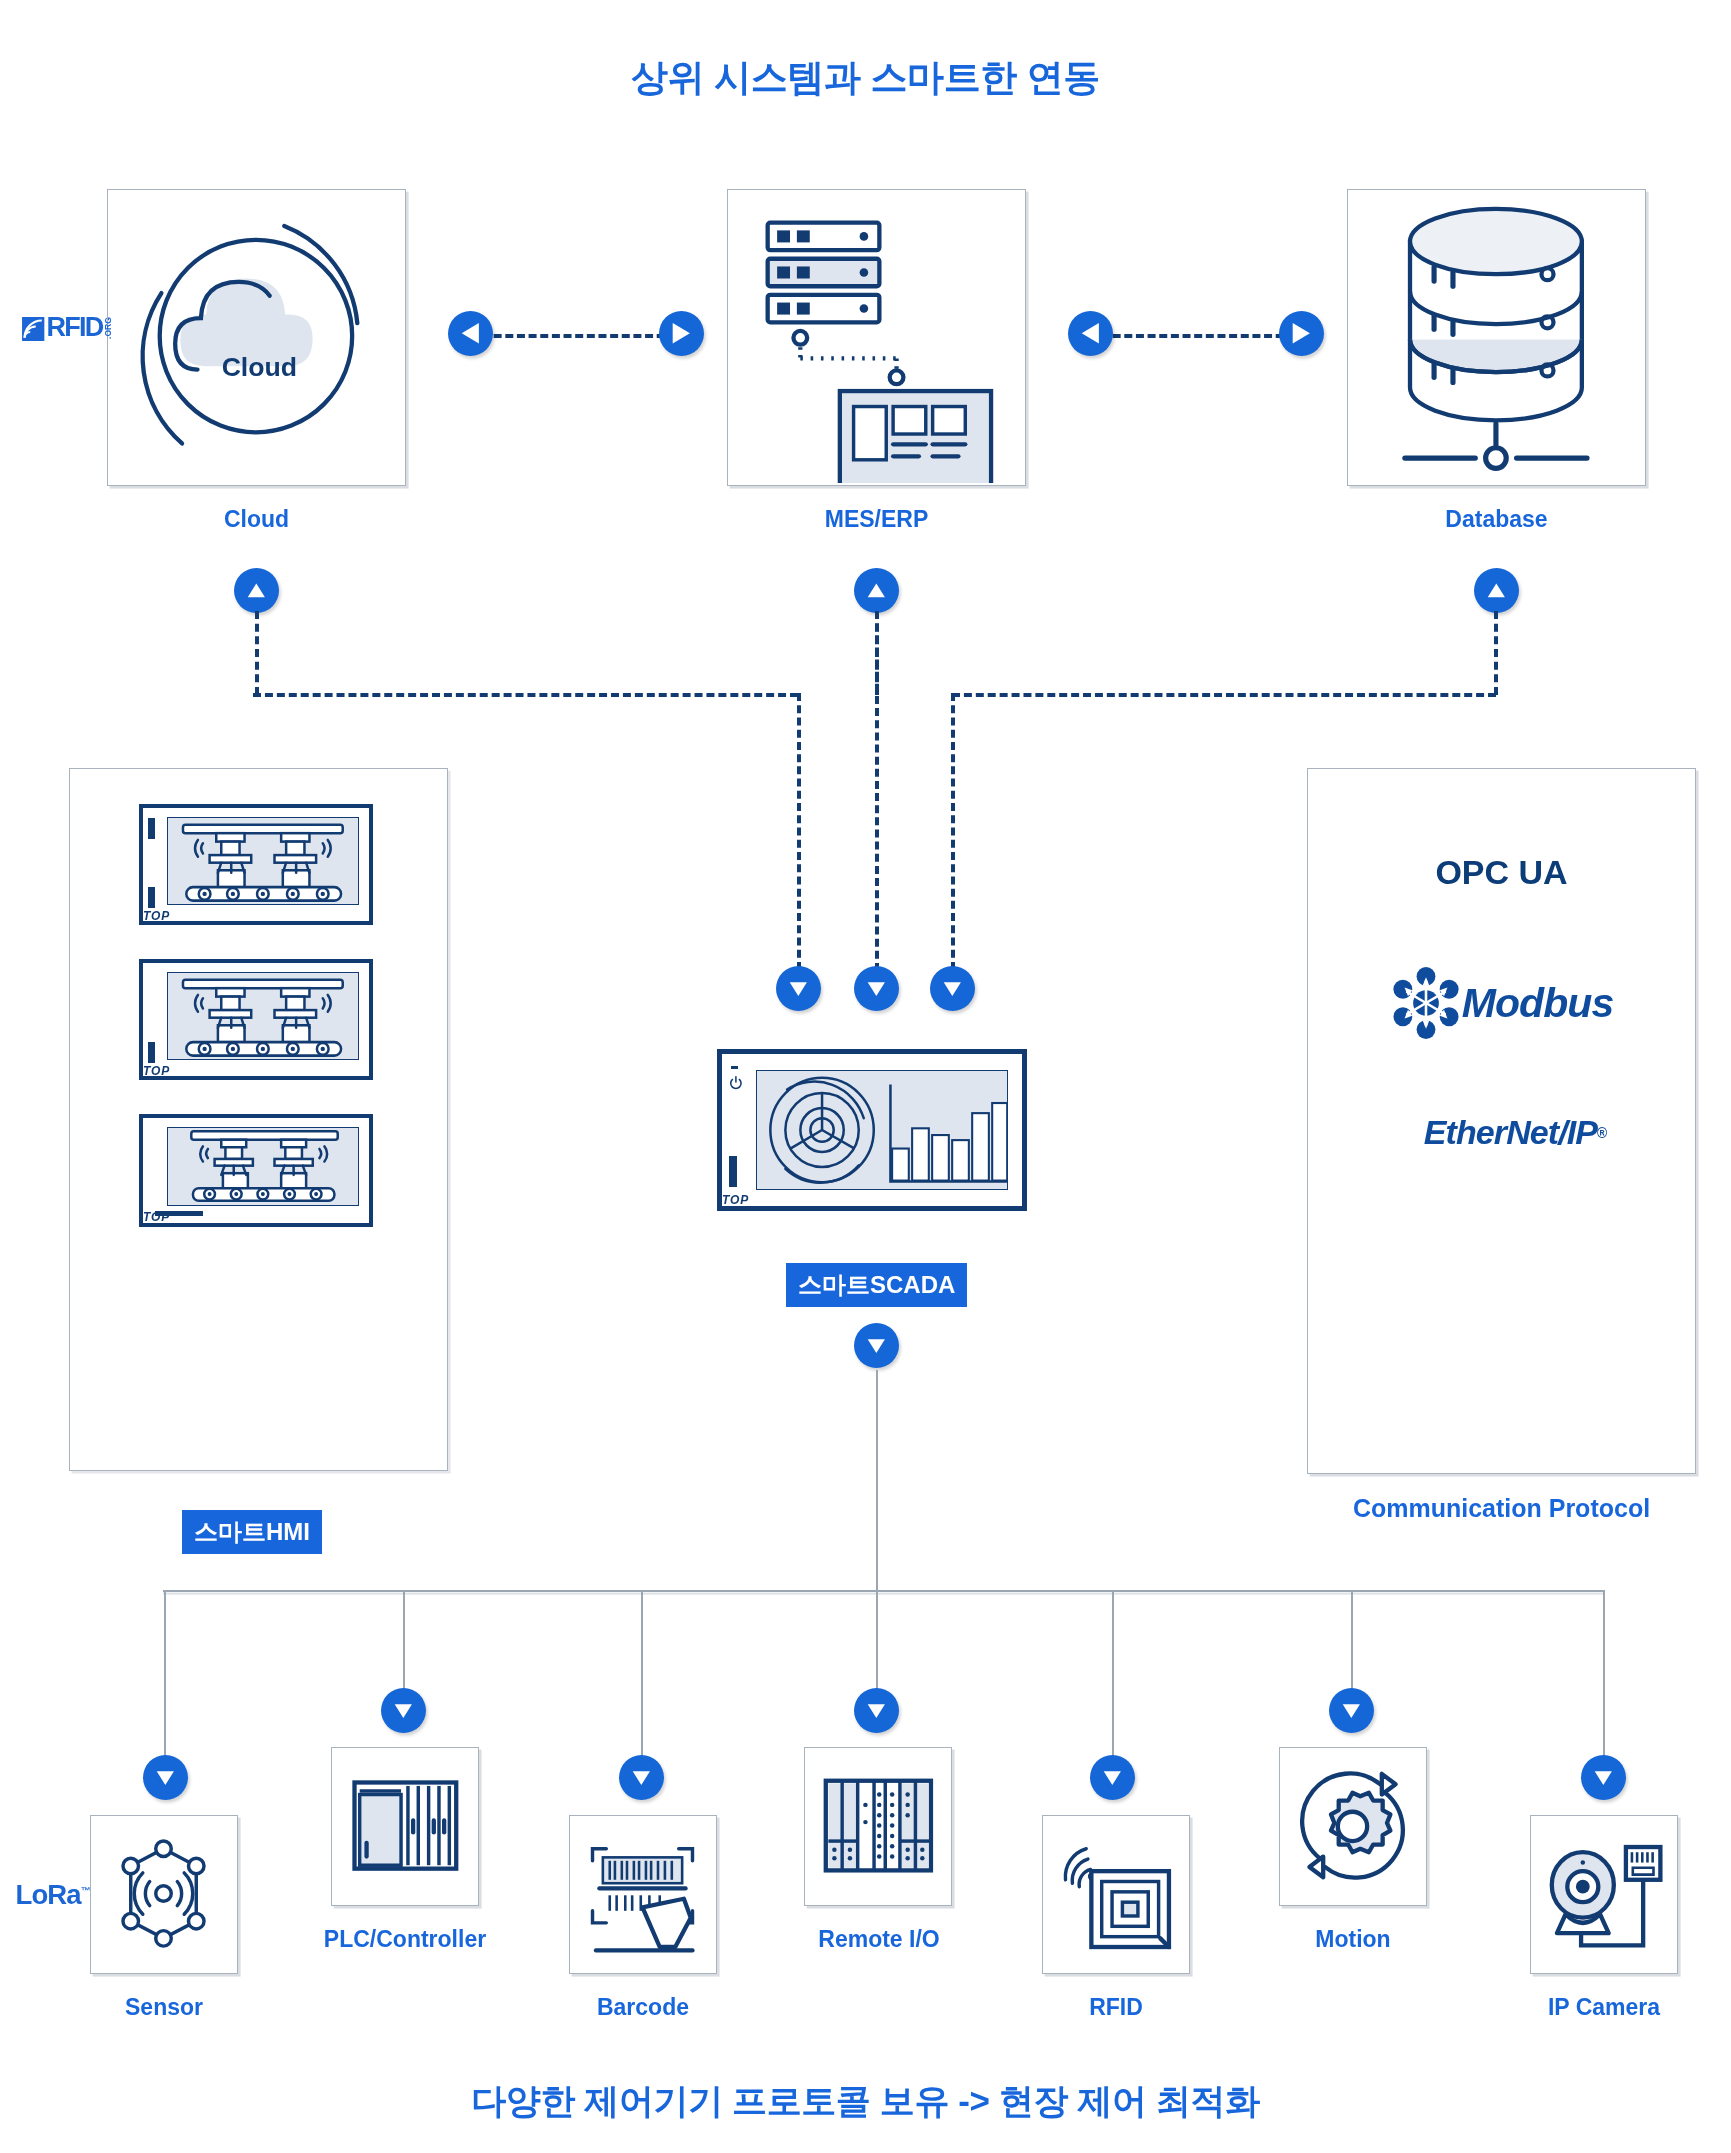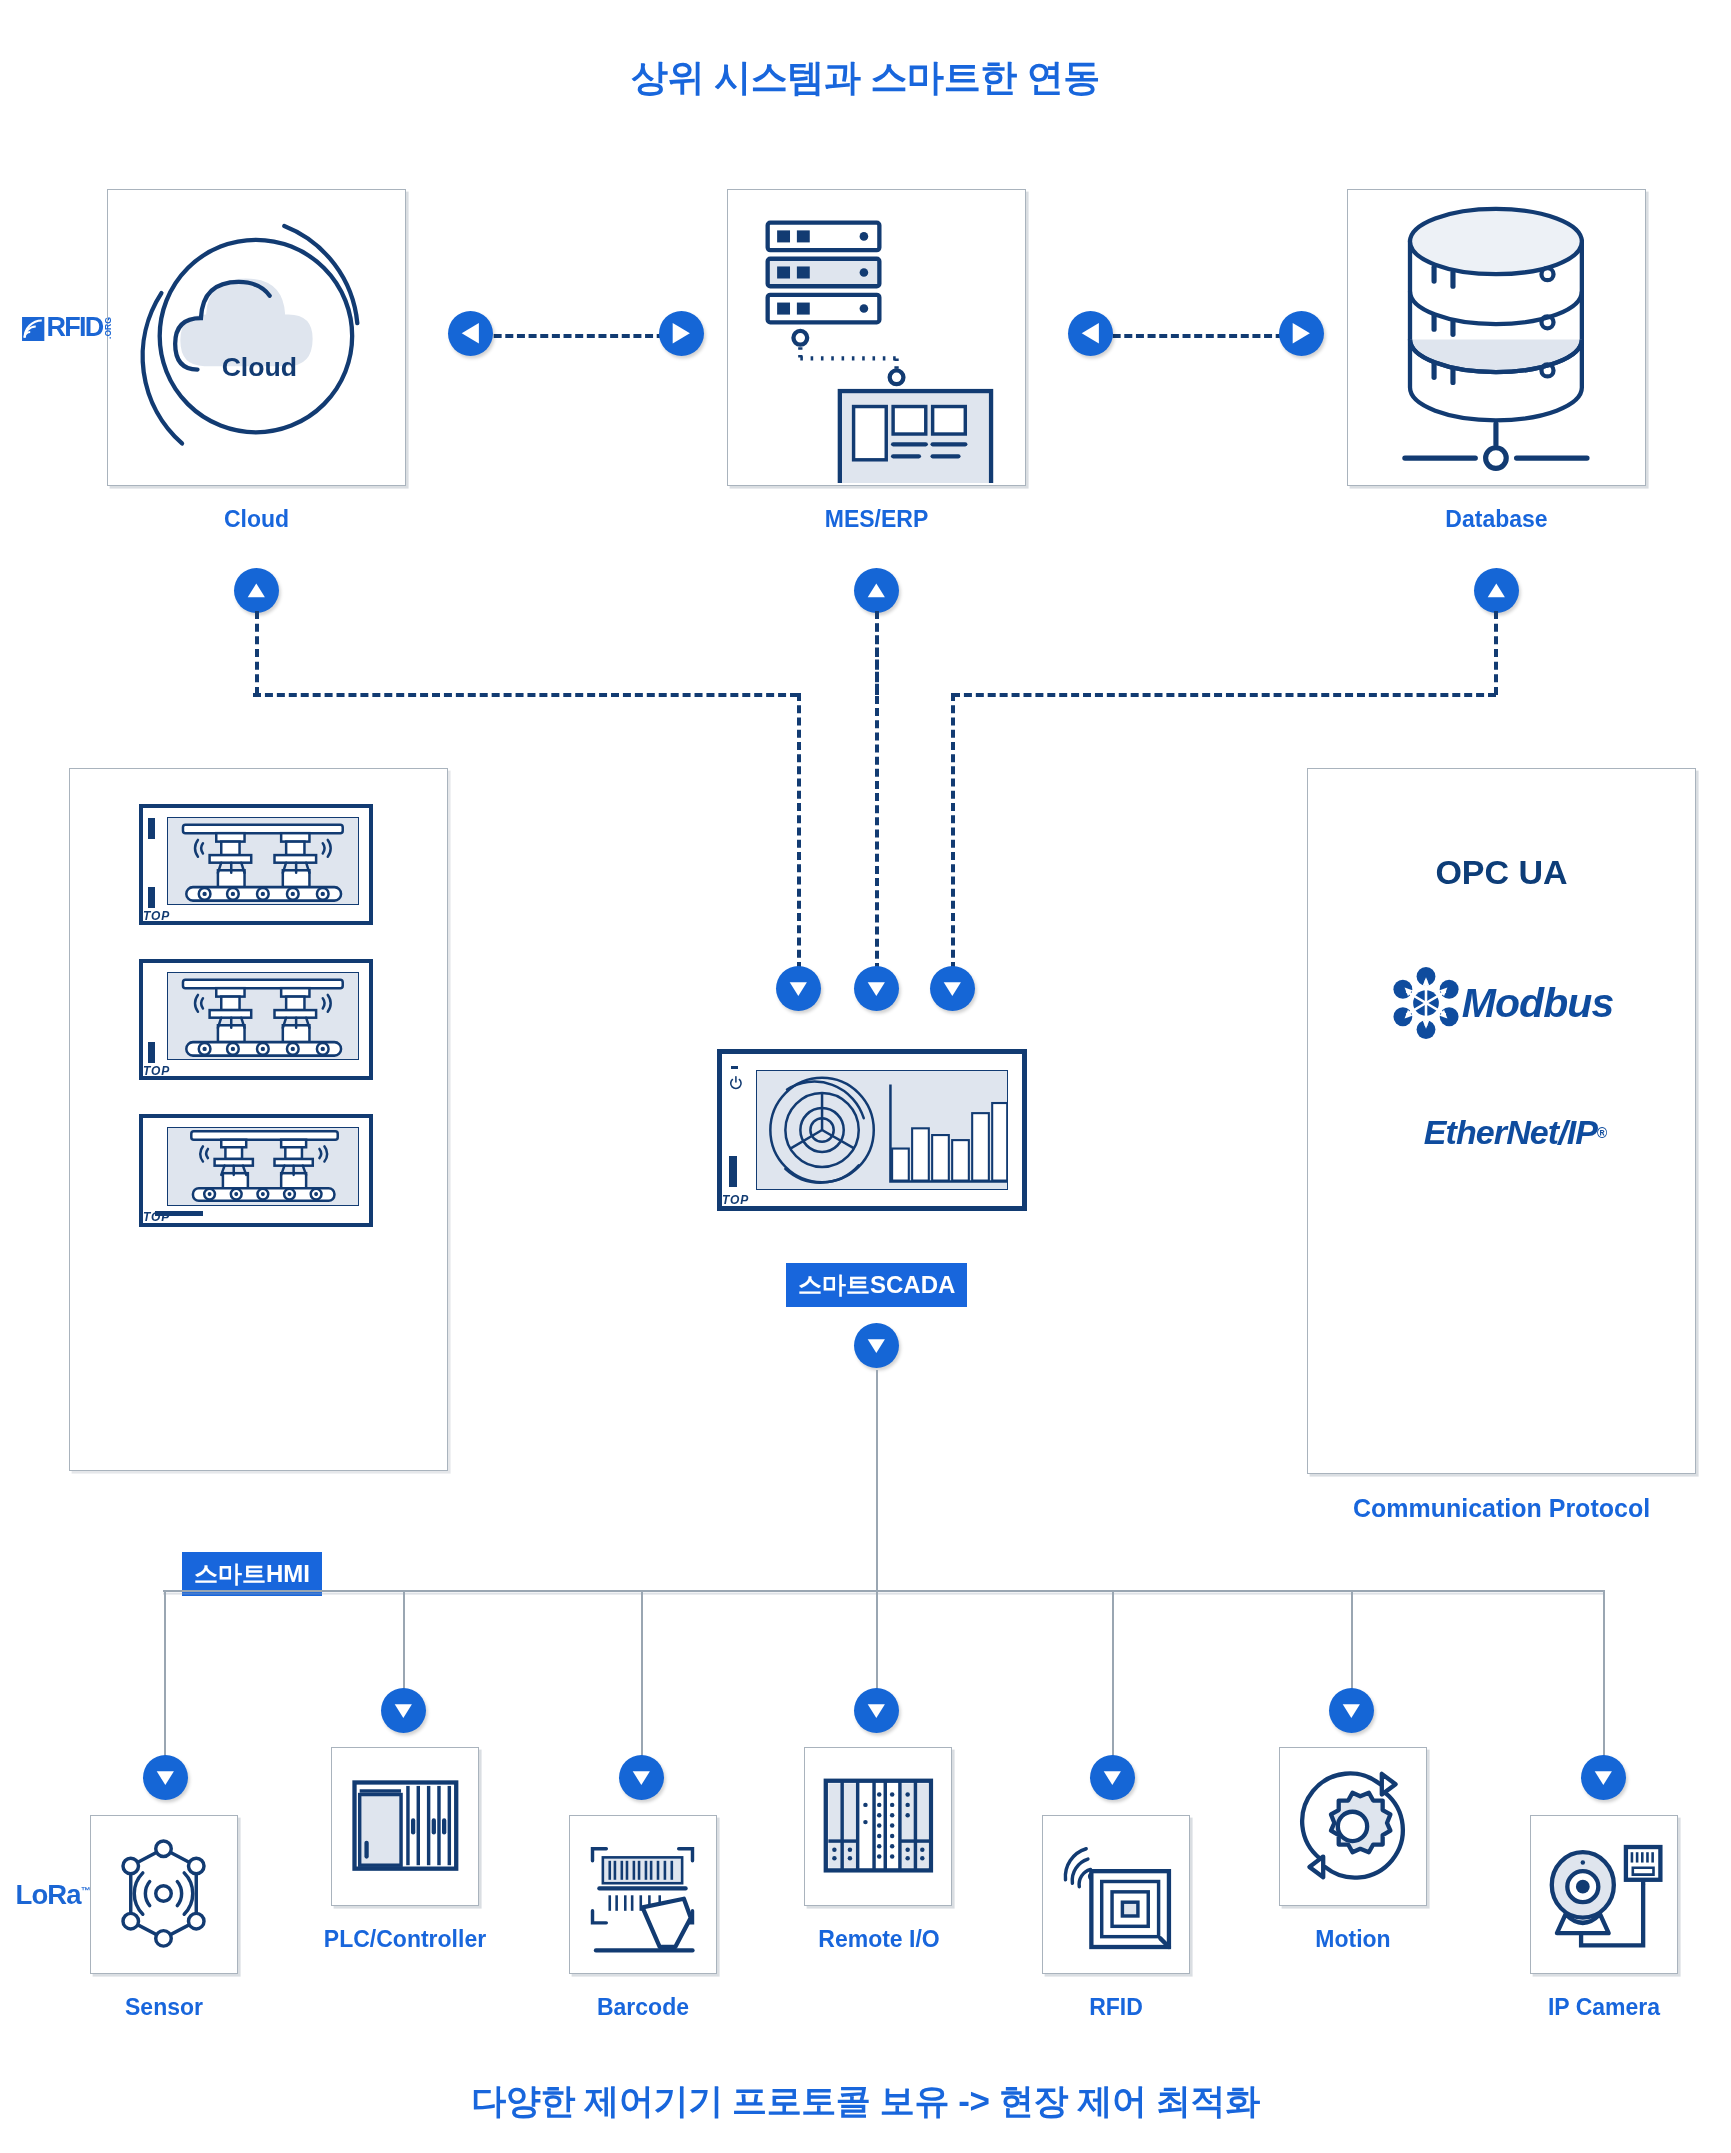--- a/index.html
+++ b/index.html
@@ -380,21 +380,21 @@
             <circle cx="82" cy="79" r="2.4"></circle>
             <circle cx="114" cy="79" r="2.4"></circle>
           <circle cx="146" cy="79" r="2.4"></circle>
             <circle cx="178" cy="79" r="2.4"></circle>
         </g>
       </svg>
     </div>
     <div class="top-mark" style="top:92px;">TOP</div>
   </div>
 
-  <div class="badge" style="left:182px; top:1552px;">스마트HMI</div>
+  <div class="badge" style="left:182px; top:1510px;">스마트HMI</div>
 
   <div style="position:absolute; left:717px; top:1049px; width:310px; height:162px;
               border:5.2px solid #123B72; background:#fff;">
     <div class="side-led" style="left:8.6px; top:12px; width:7.7px; height:3.4px;"></div>
     <svg style="position:absolute; left:6.9px; top:22.4px;" width="13.8" height="13.8" viewBox="0 0 16 16">
       <g fill="none" stroke="#123B72" stroke-width="1.8" stroke-linecap="round">
         <path d="M 4 4 A 6 6 0 1 0 12 4"></path>
           <path d="M 8 1 v 6"></path>
       </g>
     </svg>

